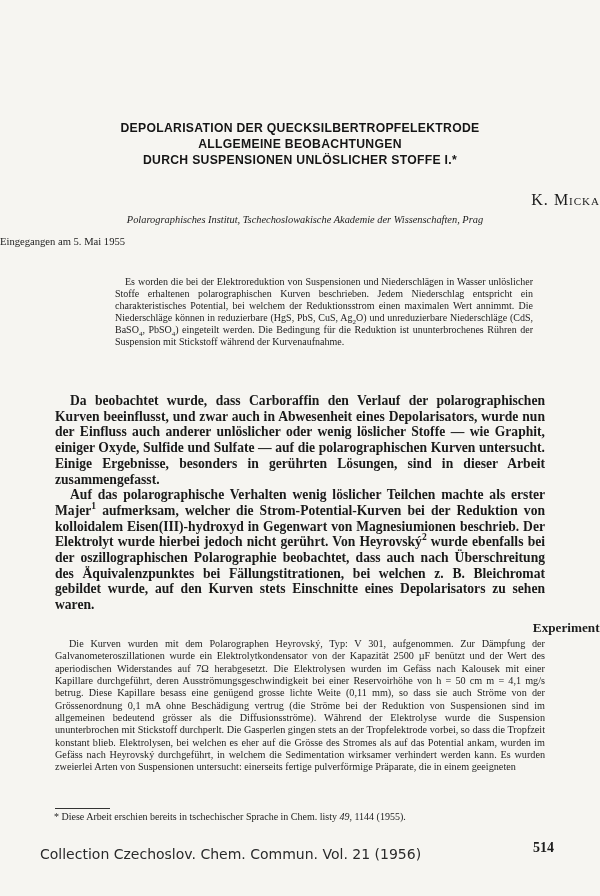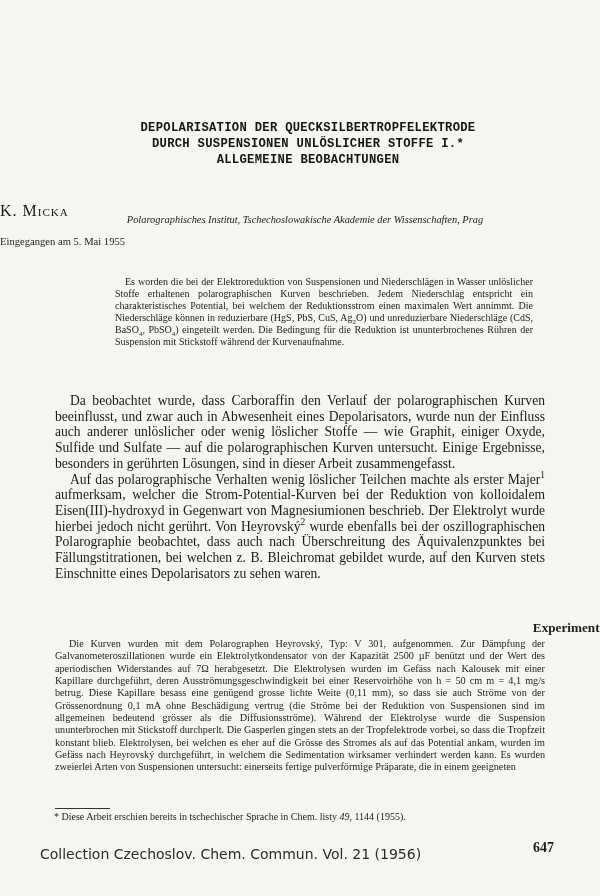--- a/index.html
+++ b/index.html
@@ -5,26 +5,26 @@
   html, body { margin: 0; padding: 0; }
   body {
     width: 600px; height: 896px; overflow: hidden;
     background: #f6f5f1;
     color: #1c1c1c;
     font-family: "DejaVu Serif", "Liberation Serif", serif;
     position: relative;
   }
   .page { position: absolute; left: 0; top: 0; width: 600px; height: 896px; }
   .title {
-    position: absolute; left: 68px; top: 120px; width: 480px;
-    text-align: center; font-family: Liberation Mono, monospace; font-weight: bold;
+    position: absolute; left: 60px; top: 120px; width: 480px;
+    text-align: center; font-family: Liberation Sans, sans-serif; font-weight: bold;
     font-size: 12.2px; line-height: 16px; letter-spacing: 0.3px; color: #151515;
   }
   .author {
-    position: absolute; left: 0; top: 202px; width: 600px; text-align: left;
+    position: absolute; left: 0; top: 191px; width: 600px; text-align: right;
     font-family: "Liberation Serif", serif; font-size: 16px; letter-spacing: 1px;
   }
   .author .sc { font-variant: small-caps; }
   .affil {
     position: absolute; left: 50px; top: 214px; width: 510px; text-align: center;
     font-family: "Liberation Serif", serif; font-style: italic; font-size: 10.4px;
   }
   .received {
     position: absolute; left: 0; top: 236px; width: 600px; text-align: left;
     font-family: "Liberation Serif", serif; font-size: 10.6px;
@@ -33,21 +33,21 @@
     position: absolute; left: 103px; top: 264px; width: 442px;
     font-family: "Liberation Serif", serif; font-size: 10px; line-height: 11.9px;
     text-align: justify; color: #222;
   }
   .abstract p { margin: 12px; text-indent: 10px; }
   .body-text {
     position: absolute; left: 55px; top: 393px; width: 490px;
     font-family: "Liberation Serif", serif; font-size: 13.6px; line-height: 15.7px;
     text-align: justify; color: #1a1a1a;
   }
-  .body-text p { margin: 0; text-indent: 15px; }
+  .body-text p { margin: 0; text-indent: 15px; font-weight: bold; }
   .section-heading {
     position: absolute; left: 0; top: 620px; width: 600px; text-align: right;
     font-family: "Liberation Serif", serif; font-weight: bold; font-size: 13.2px; padding-left: 48px;
   }
   .exp-text {
     position: absolute; left: 55px; top: 638px; width: 490px;
     font-family: "Liberation Serif", serif; font-size: 10.2px; line-height: 12.35px;
     text-align: justify; color: #1d1d1d;
   }
   .exp-text p { margin: 0; text-indent: 14px; }
@@ -70,22 +70,22 @@
   }
   sup, sub { font-size: 70%; line-height: 0; }
 </style>
 </head>
 <body>
 
 <div class="page">
 
   <div class="title">
     <div>DEPOLARISATION DER QUECKSILBERTROPFELEKTRODE</div>
+    <div>ALLGEMEINE BEOBACHTUNGEN</div>
     <div>DURCH SUSPENSIONEN UNLÖSLICHER STOFFE I.*</div>
-    <div>ALLGEMEINE BEOBACHTUNGEN</div>
   </div>
 
   <div class="author">
     <span>K.</span>
     <span class="sc">Micka</span>
   </div>
 
   <div class="affil">Polarographisches Institut, Tschechoslowakische Akademie der Wissenschaften, Prag</div>
 
   <div class="received">Eingegangen am 5. Mai 1955</div>
@@ -105,14 +105,14 @@
     <p>Die Kurven wurden mit dem Polarographen Heyrovský, Typ: V 301, aufgenommen. Zur Dämpfung der Galvanometeroszillationen wurde ein Elektrolytkondensator von der Kapazität 2500 µF benützt und der Wert des aperiodischen Widerstandes auf 7Ω herabgesetzt. Die Elektrolysen wurden im Gefäss nach Kalousek mit einer Kapillare durchgeführt, deren Ausströmungsgeschwindigkeit bei einer Reservoirhöhe von h = 50 cm m = 4,1 mg/s betrug. Diese Kapillare besass eine genügend grosse lichte Weite (0,11 mm), so dass sie auch Ströme von der Grössenordnung 0,1 mA ohne Beschädigung vertrug (die Ströme bei der Reduktion von Suspensionen sind im allgemeinen bedeutend grösser als die Diffusionsströme). Während der Elektrolyse wurde die Suspension ununterbrochen mit Stickstoff durchperlt. Die Gasperlen gingen stets an der Tropfelektrode vorbei, so dass die Tropfzeit konstant blieb. Elektrolysen, bei welchen es eher auf die Grösse des Stromes als auf das Potential ankam, wurden im Gefäss nach Heyrovský durchgeführt, in welchem die Sedimentation wirksamer verhindert werden kann. Es wurden zweierlei Arten von Suspensionen untersucht: einerseits fertige pulverförmige Präparate, die in einem geeigneten</p>
   </div>
 
   <div class="footnote-rule"></div>
   <div class="footnote">
     <span>*</span>
     <span>Diese Arbeit erschien bereits in tschechischer Sprache in Chem. listy </span><i>49</i><span>, 1144 (1955).</span>
   </div>
 
   <div class="journal">Collection Czechoslov. Chem. Commun. Vol. 21 (1956)</div>
-  <div class="pagenum">647</div>
+  <div class="pagenum">514</div>
 </div>
 
 </body></html>

